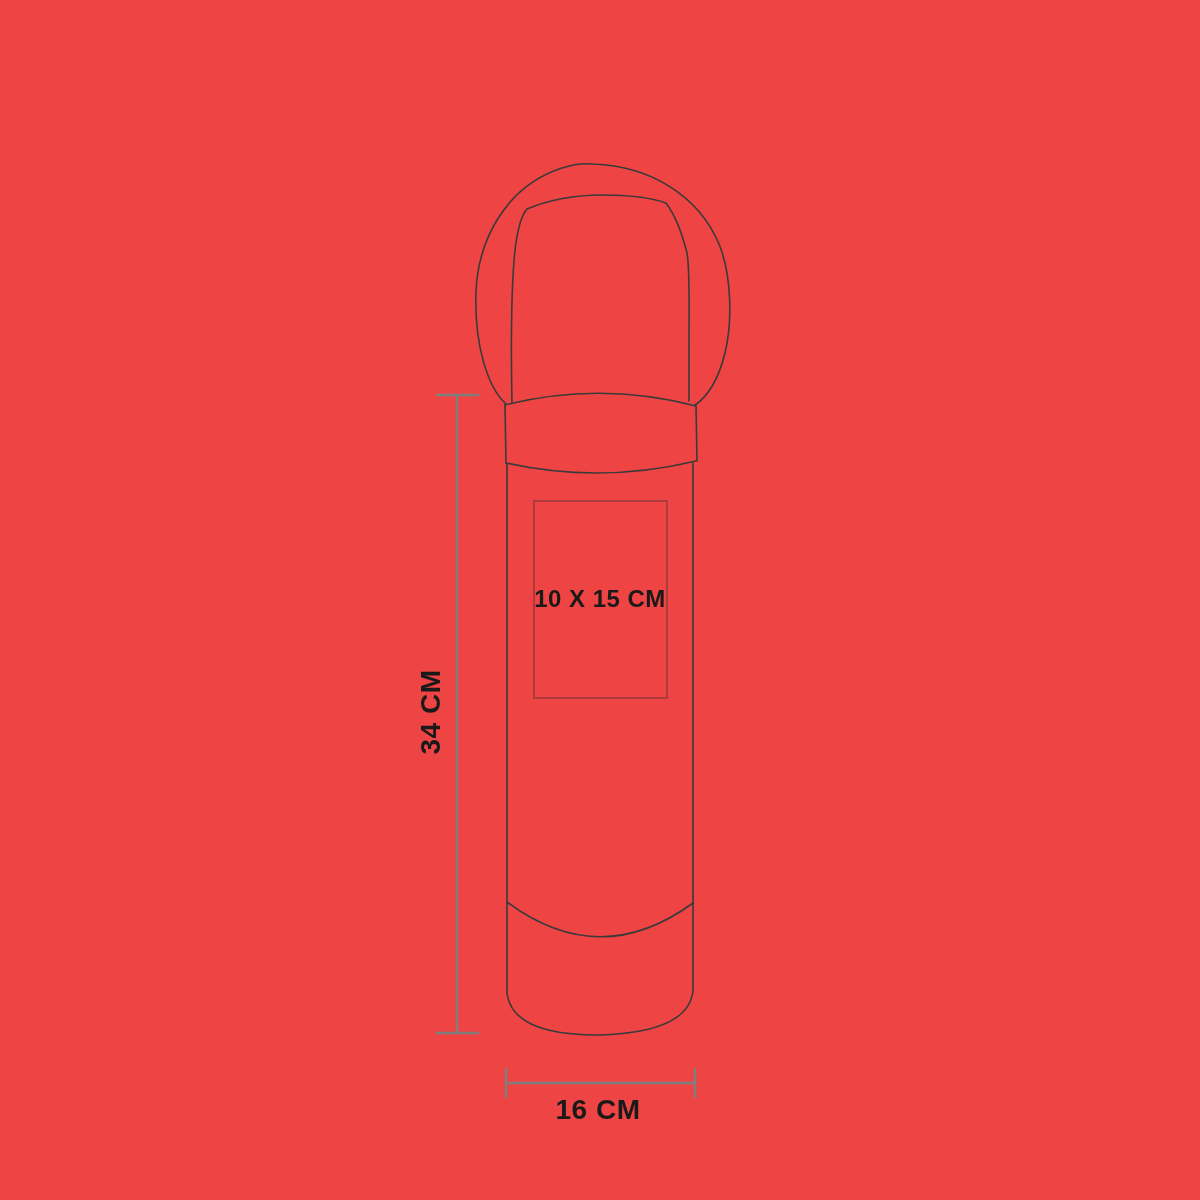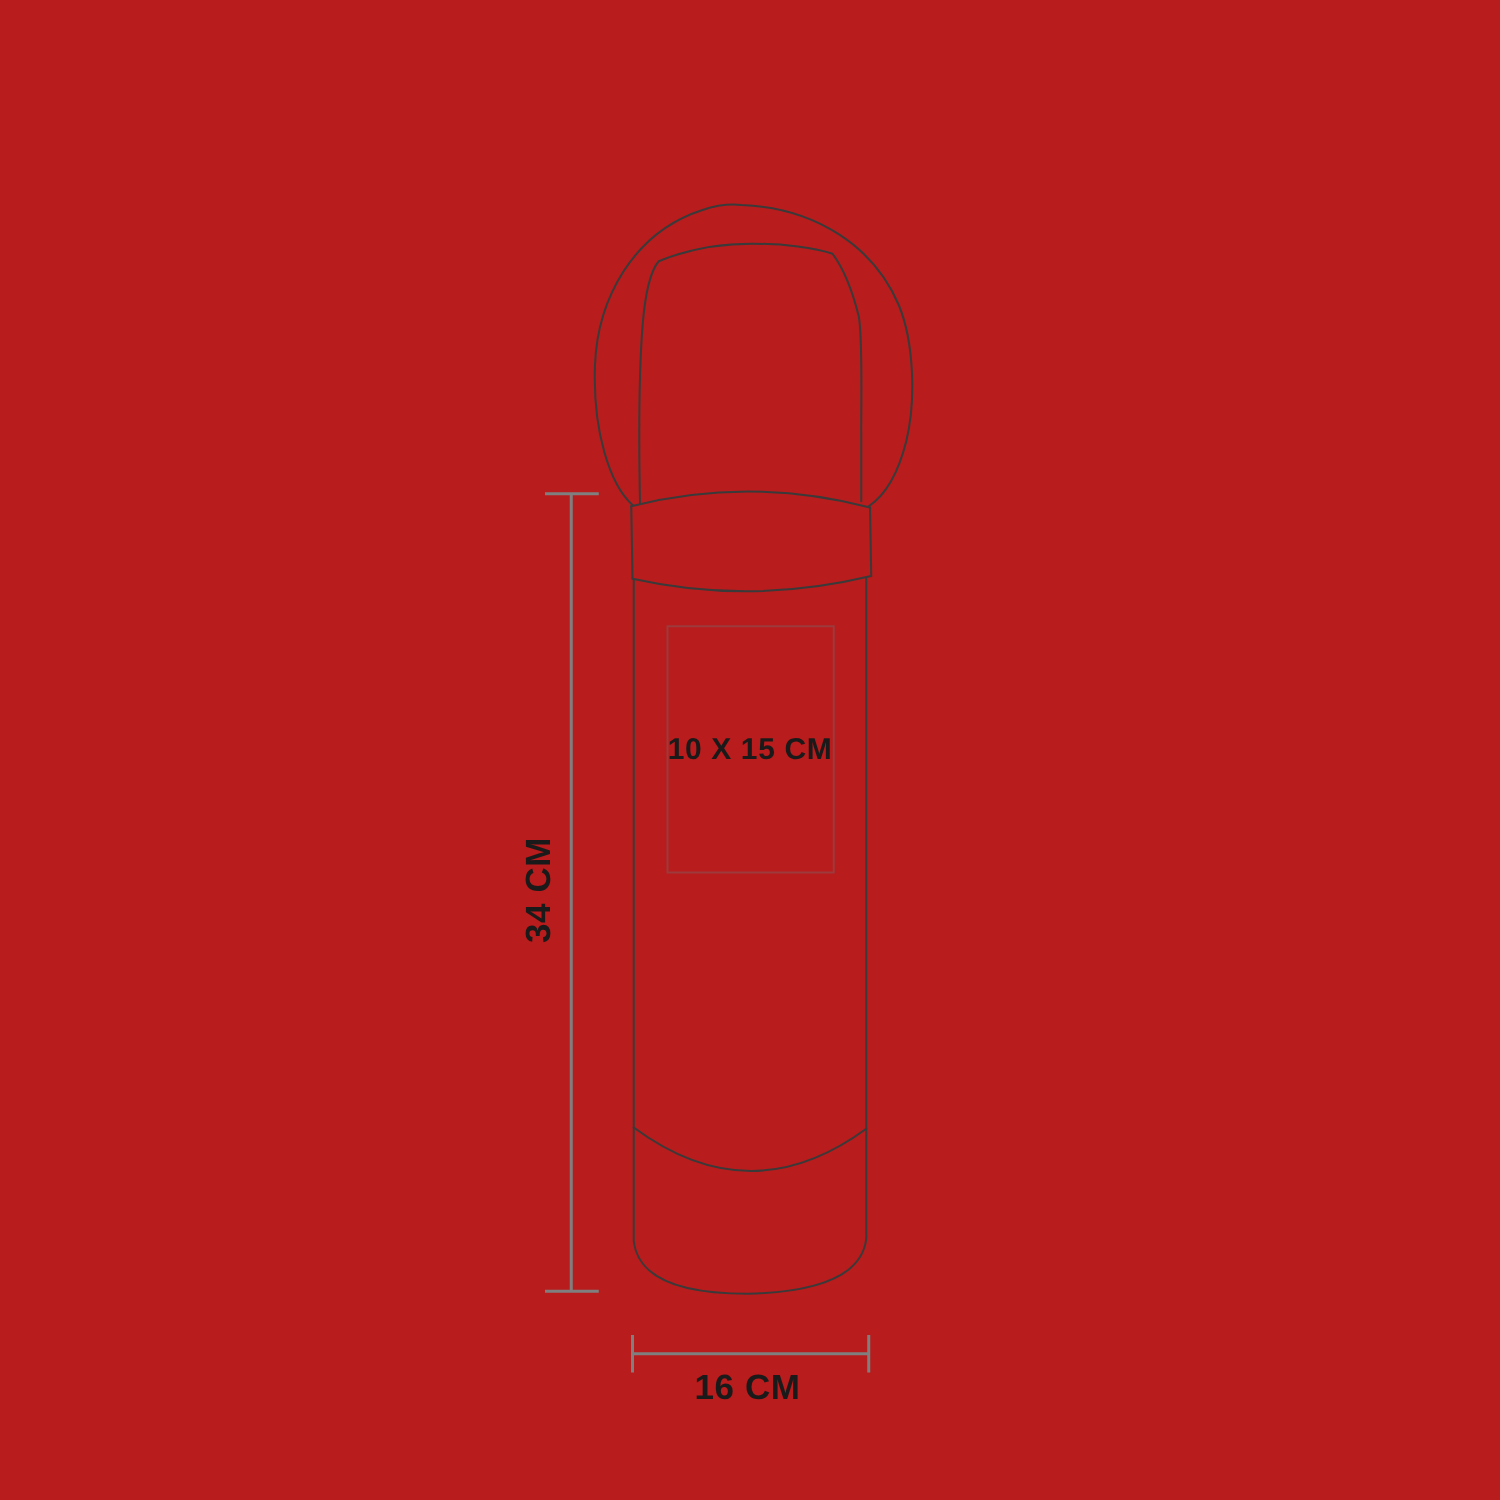--- a/index.html
+++ b/index.html
@@ -4,21 +4,21 @@
 <style>
   html, body {
     margin: 0;
     padding: 0;
     background: #ffffff;
   }
   .canvas {
     position: relative;
     width: 1200px;
     height: 1200px;
-    background: #b91c1c;
+    background: #ef4444;
     font-family: "Liberation Sans", sans-serif;
   }
   svg { display: block; }
 
   
   .outline-stroke {
     fill: none;
     stroke: #3a3a3a;
     stroke-width: 1.6;
     stroke-linecap: round;

